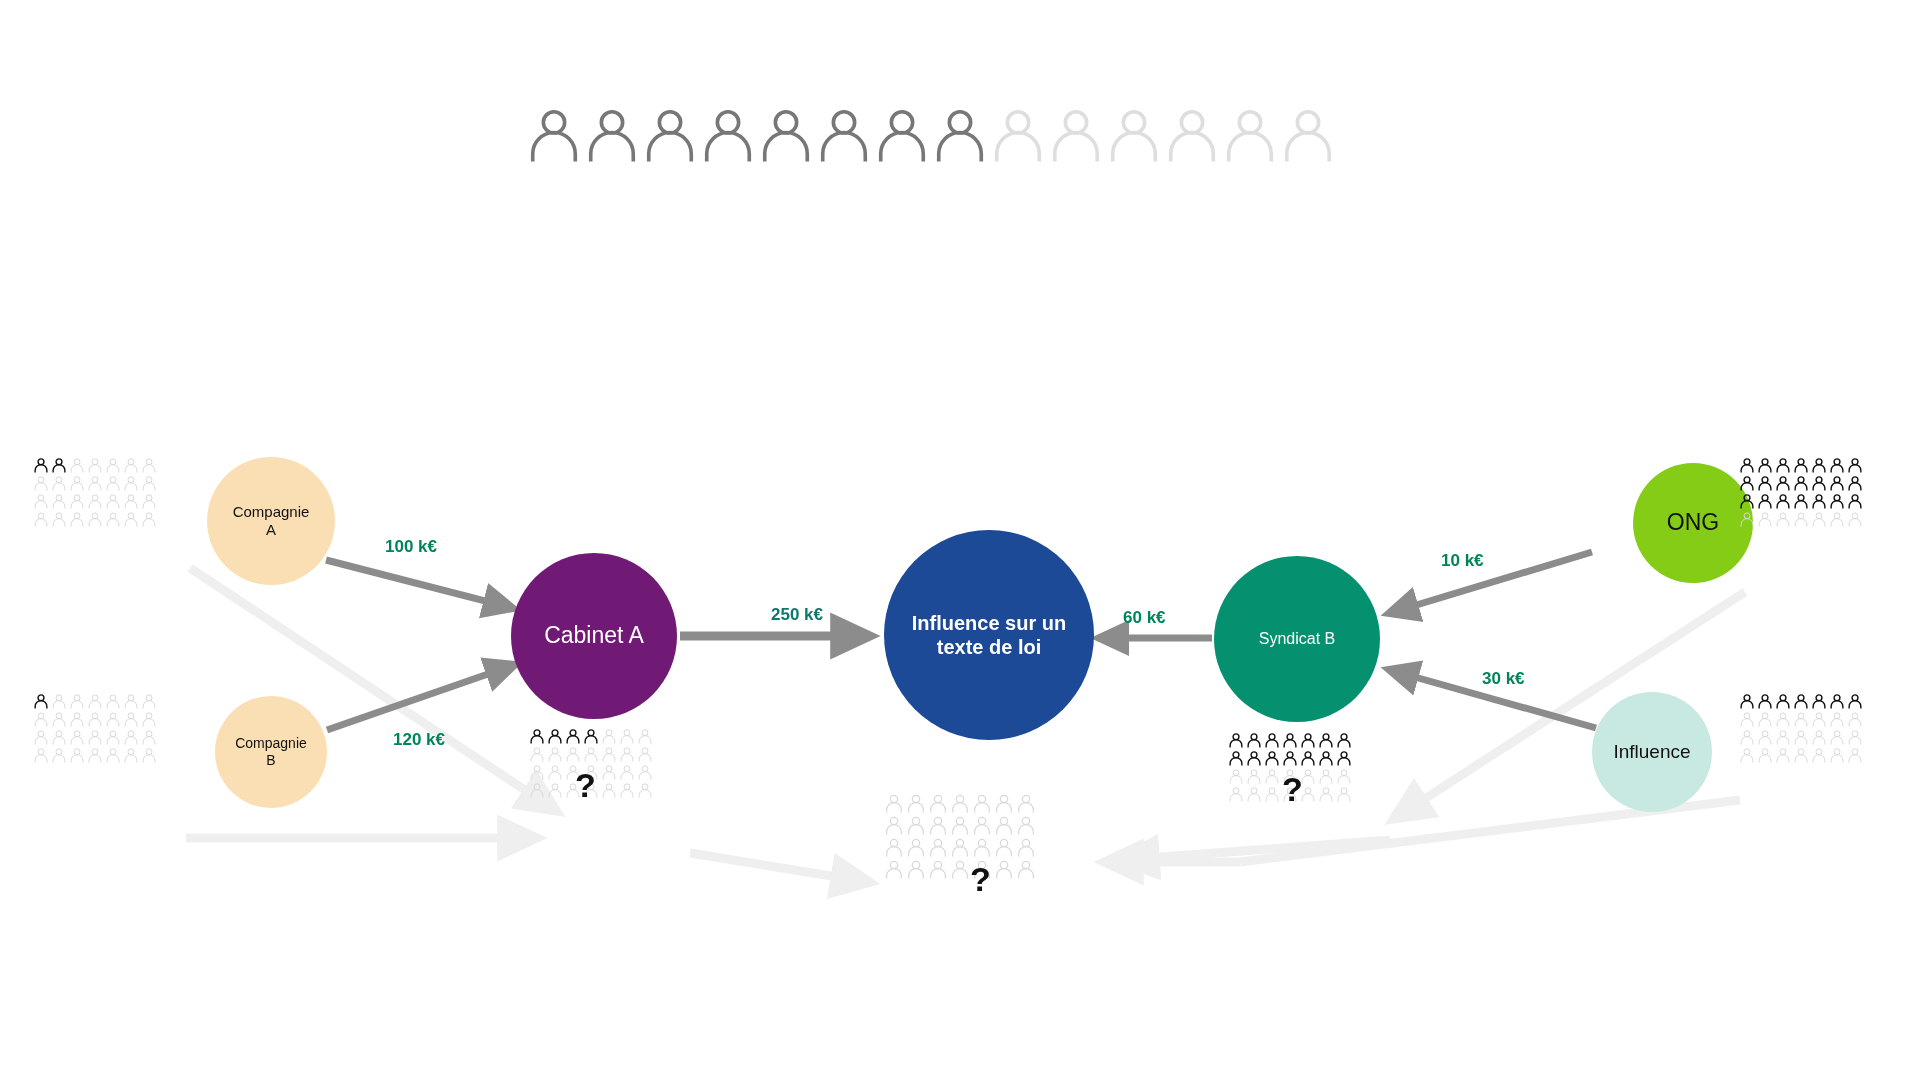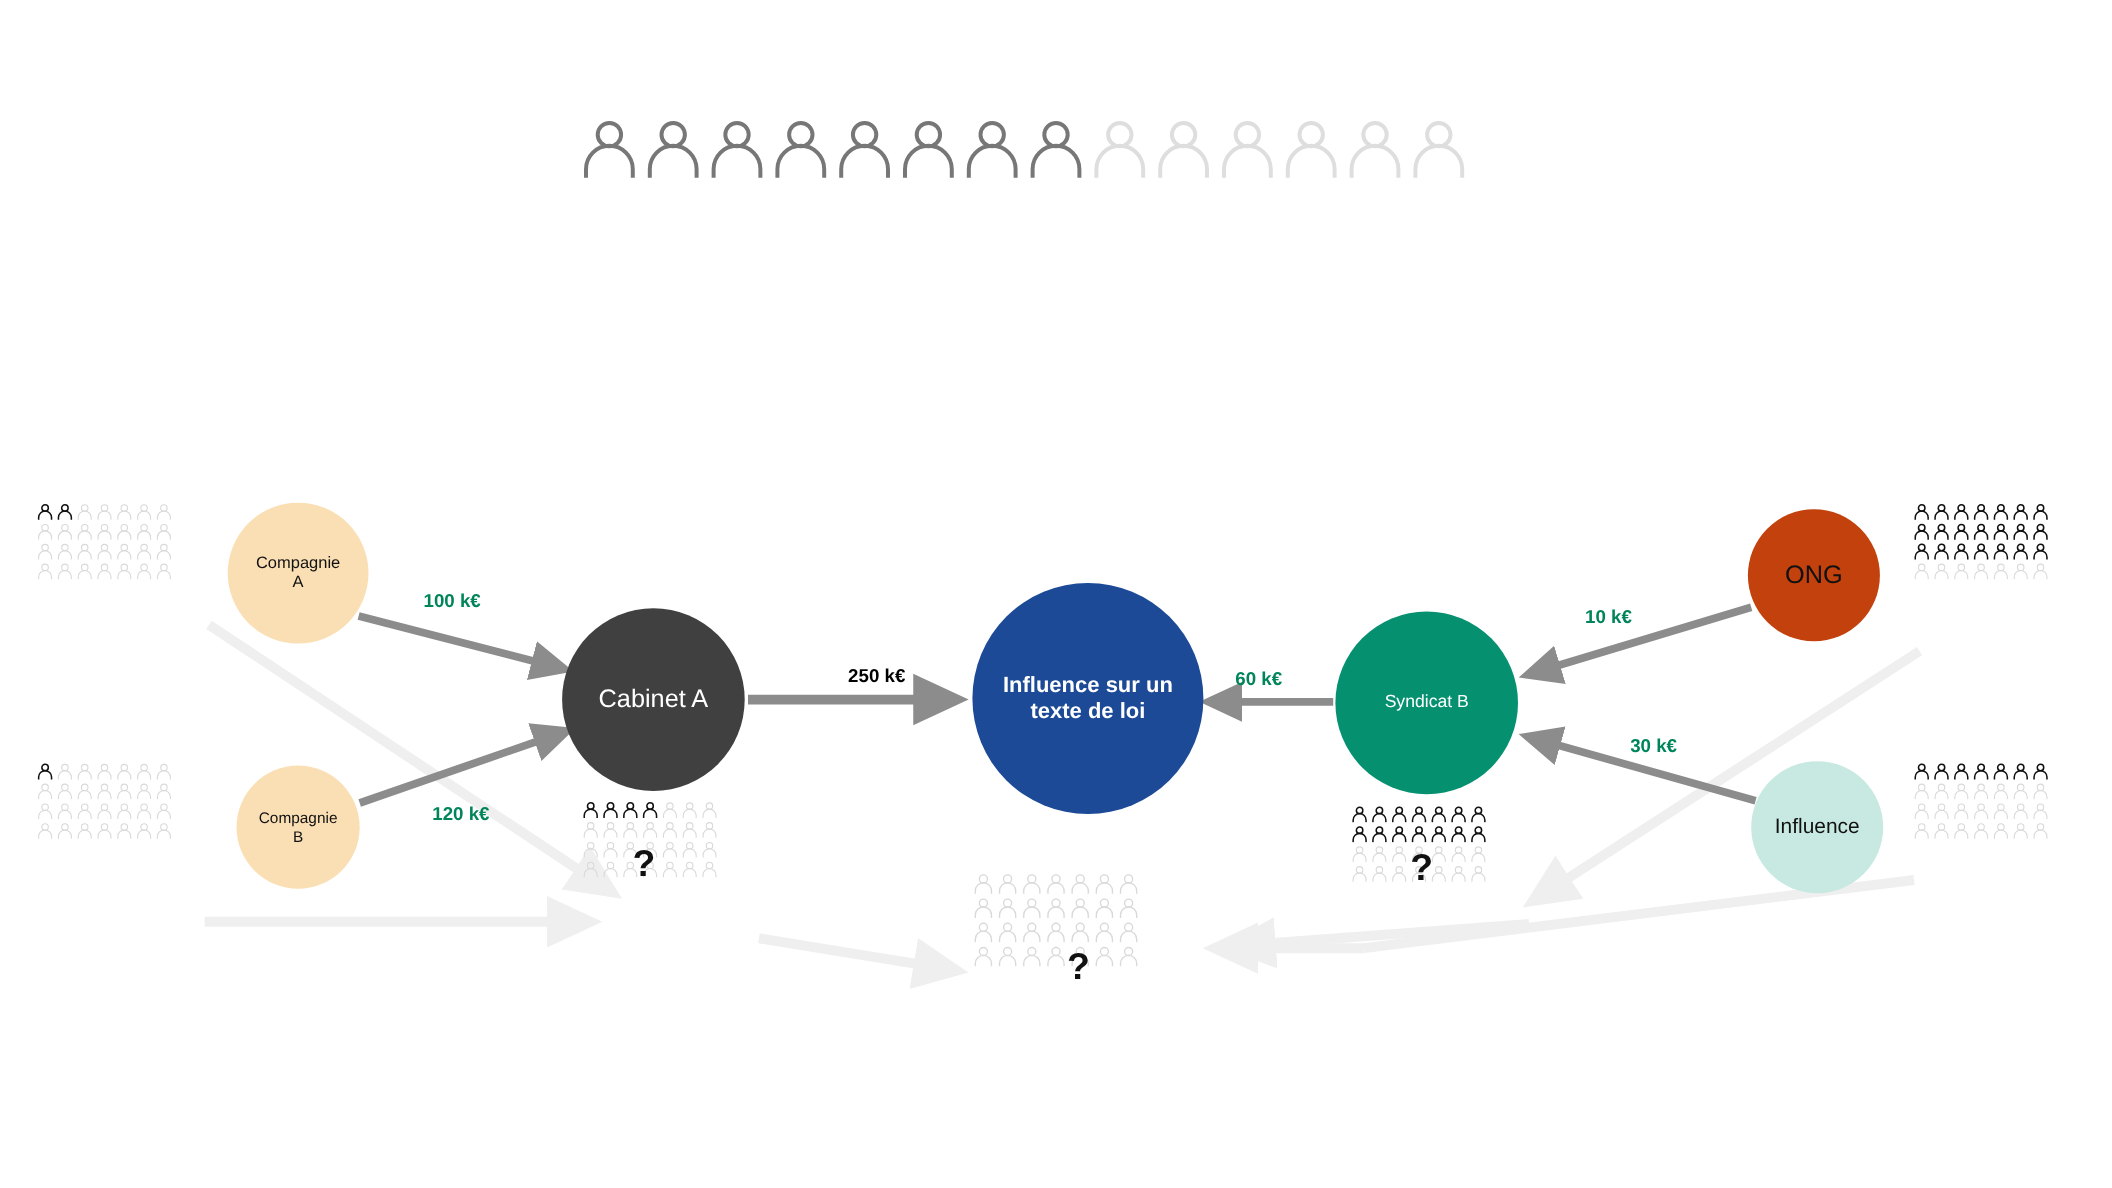--- a/index.html
+++ b/index.html
@@ -143,52 +143,52 @@
           <span>Compagnie</span>
           <span>A</span>
         </div>
       </div>
       <div class="node" style="left: 215px; top: 696px; width: 112px; height: 112px; background: rgb(251, 223, 180); color: rgb(17, 17, 17); font-size: 14px;">
         <div>
           <span>Compagnie</span>
           <span>B</span>
         </div>
       </div>
-      <div class="node" style="left: 511px; top: 553px; width: 166px; height: 166px; background: #404040; color: rgb(255, 255, 255); font-size: 23px;">
+      <div class="node" style="left: 511px; top: 553px; width: 166px; height: 166px; background: #701a75; color: rgb(255, 255, 255); font-size: 23px;">
         <div>
           <span>Cabinet A</span>
         </div>
       </div>
       <div class="node" style="left: 884px; top: 530px; width: 210px; height: 210px; background: rgb(28, 74, 151); color: rgb(255, 255, 255); font-size: 20px; font-weight: bold;">
         <div>
           <span>Influence sur un</span>
           <span>texte de loi</span>
         </div>
       </div>
       <div class="node" style="left: 1214px; top: 556px; width: 166px; height: 166px; background: rgb(5, 145, 112); color: rgb(255, 255, 255); font-size: 16px;">
         <div>
           <span>Syndicat B</span>
         </div>
       </div>
-      <div class="node" style="left: 1589px; top: 463px; width: 120px; height: 120px; background: #c2410c; color: rgb(17, 17, 17); font-size: 23px;">
+      <div class="node" style="left: 1633px; top: 463px; width: 120px; height: 120px; background: #84cc16; color: rgb(17, 17, 17); font-size: 23px;">
         <div>
           <span>ONG</span>
         </div>
       </div>
       <div class="node" style="left: 1592px; top: 692px; width: 120px; height: 120px; background: rgb(199, 233, 225); color: rgb(17, 17, 17); font-size: 19px;">
         <div>
           <span>Influence</span>
         </div>
       </div>
     </div>
 
   <div id="labels-host">
       <div class="edge-label" style="left: 385px; top: 537px; font-size: 17px; color: rgb(0, 133, 90);">100 k€</div>
       <div class="edge-label" style="left: 393px; top: 730px; font-size: 17px; color: rgb(0, 133, 90);">120 k€</div>
-      <div class="edge-label" style="left: 771px; top: 605px; font-size: 17px; color: #000000;">250 k€</div>
+      <div class="edge-label" style="left: 771px; top: 605px; font-size: 17px; color: #0f766e;">250 k€</div>
       <div class="edge-label" style="left: 1123px; top: 608px; font-size: 17px; color: rgb(0, 133, 90);">60 k€</div>
       <div class="edge-label" style="left: 1441px; top: 551px; font-size: 17px; color: rgb(0, 133, 90);">10 k€</div>
       <div class="edge-label" style="left: 1482px; top: 669px; font-size: 17px; color: rgb(0, 133, 90);">30 k€</div>
     </div>
 
   <div id="groups-host">
       <div class="grid" style="left: 33px; top: 457px;">
         <div class="grid-row" style="height: 18px;">
           <div style="width: 18px; height: 18px;"><svg width="16" height="16" viewBox="0 0 24 24">
               <g fill="none" stroke="#111111" stroke-width="2.1">

